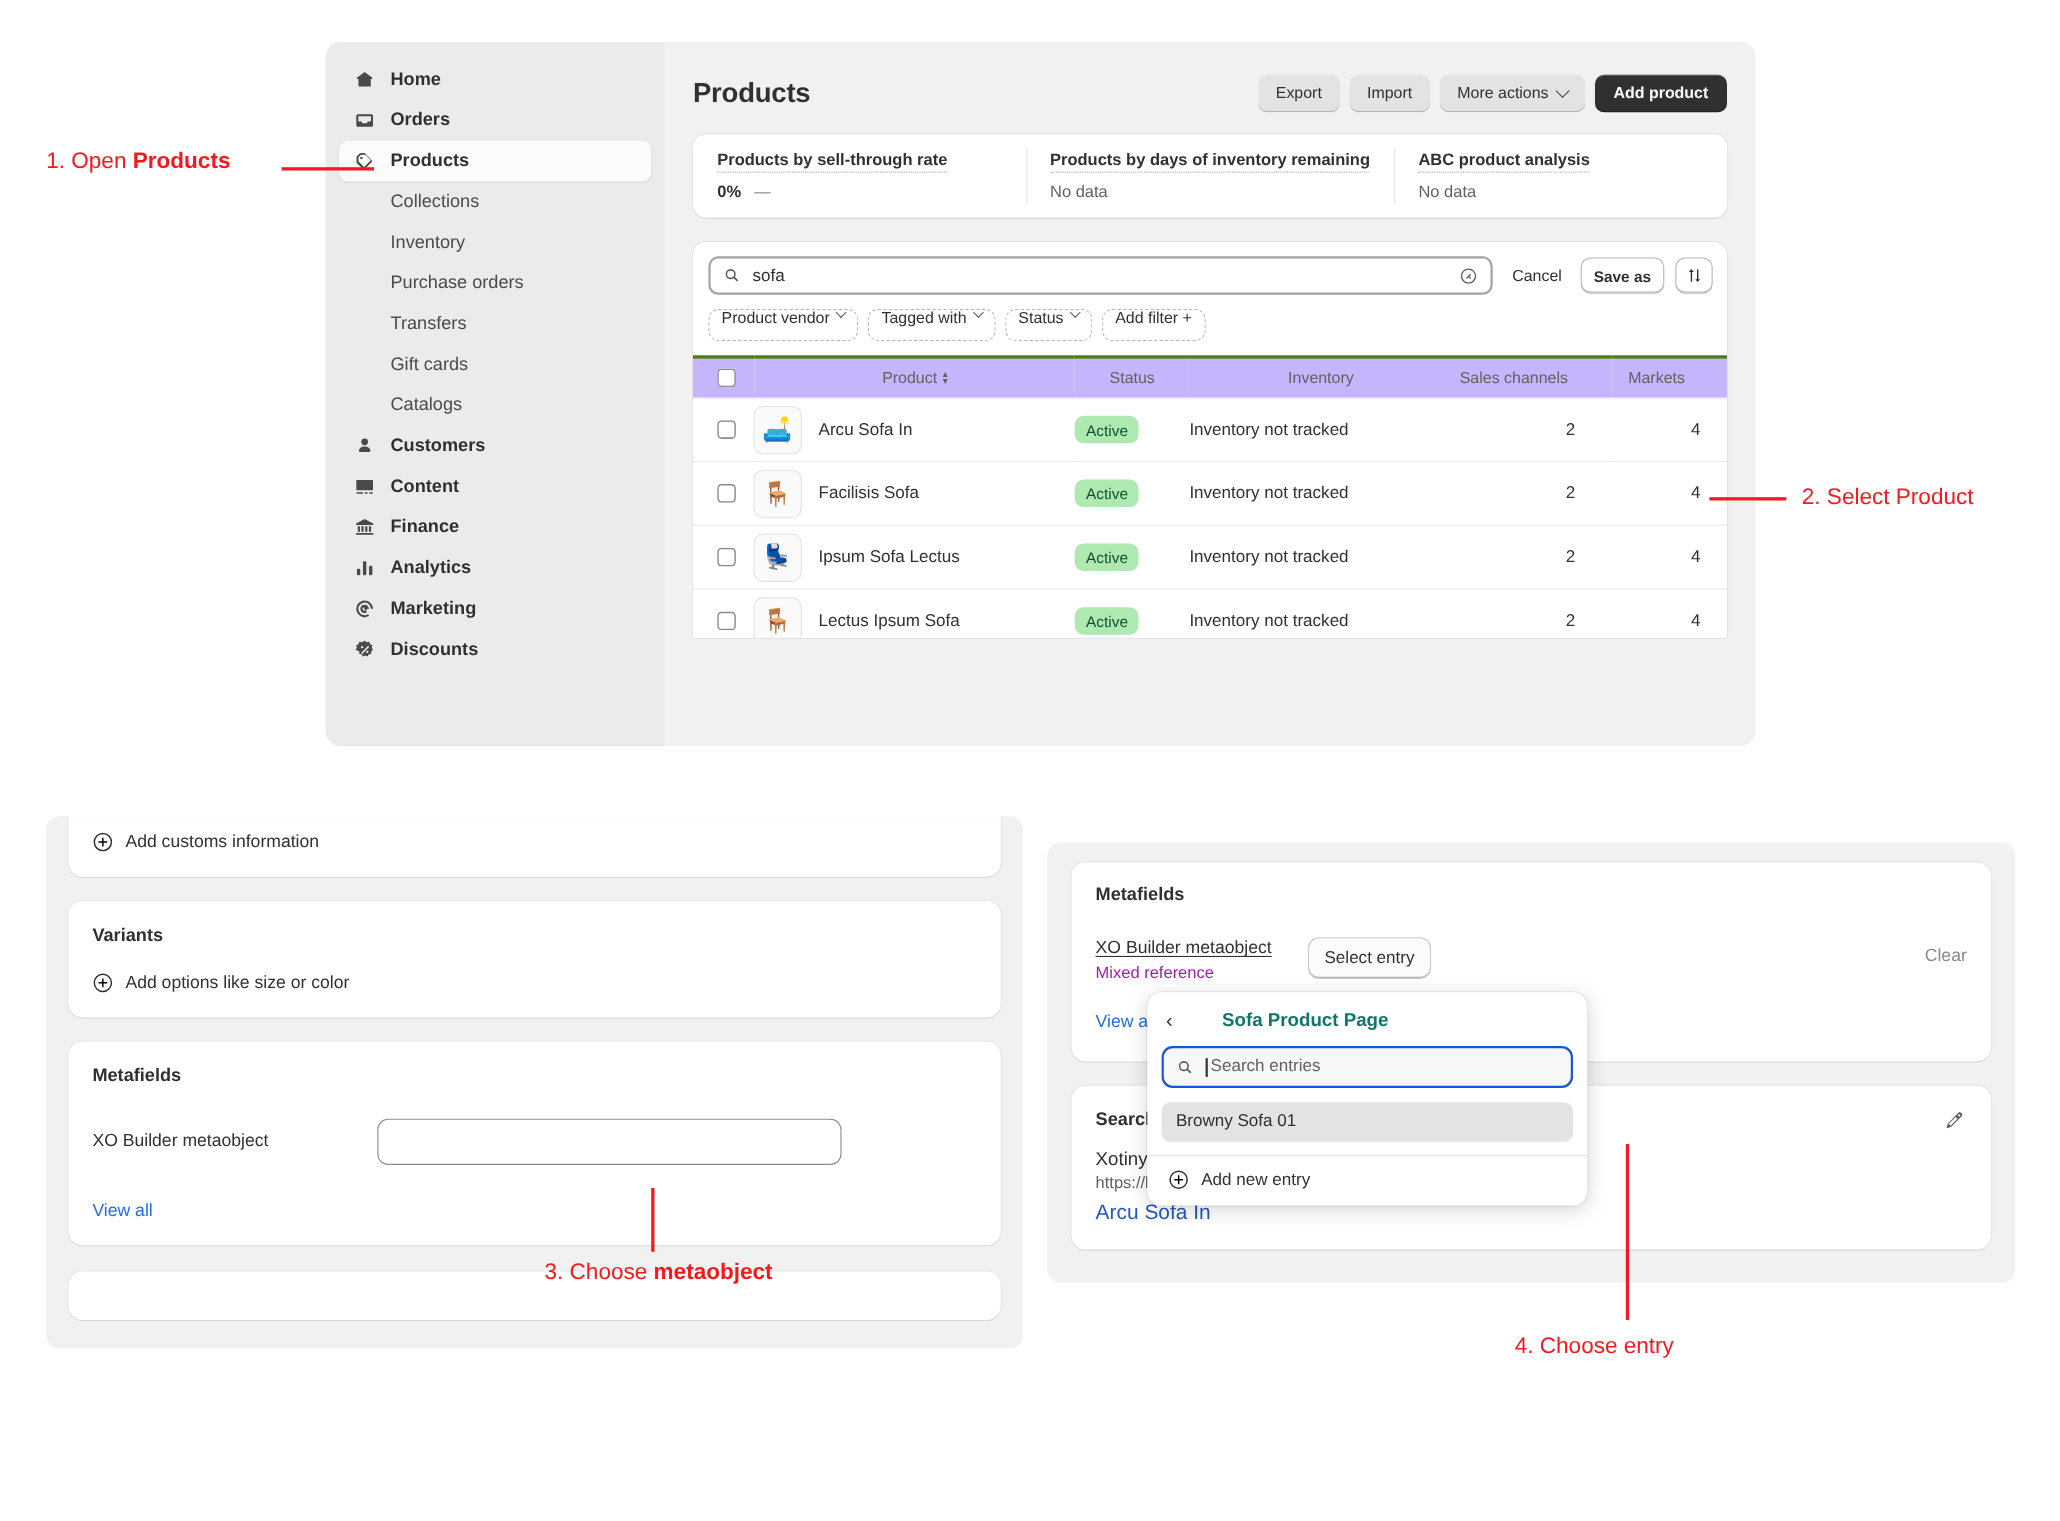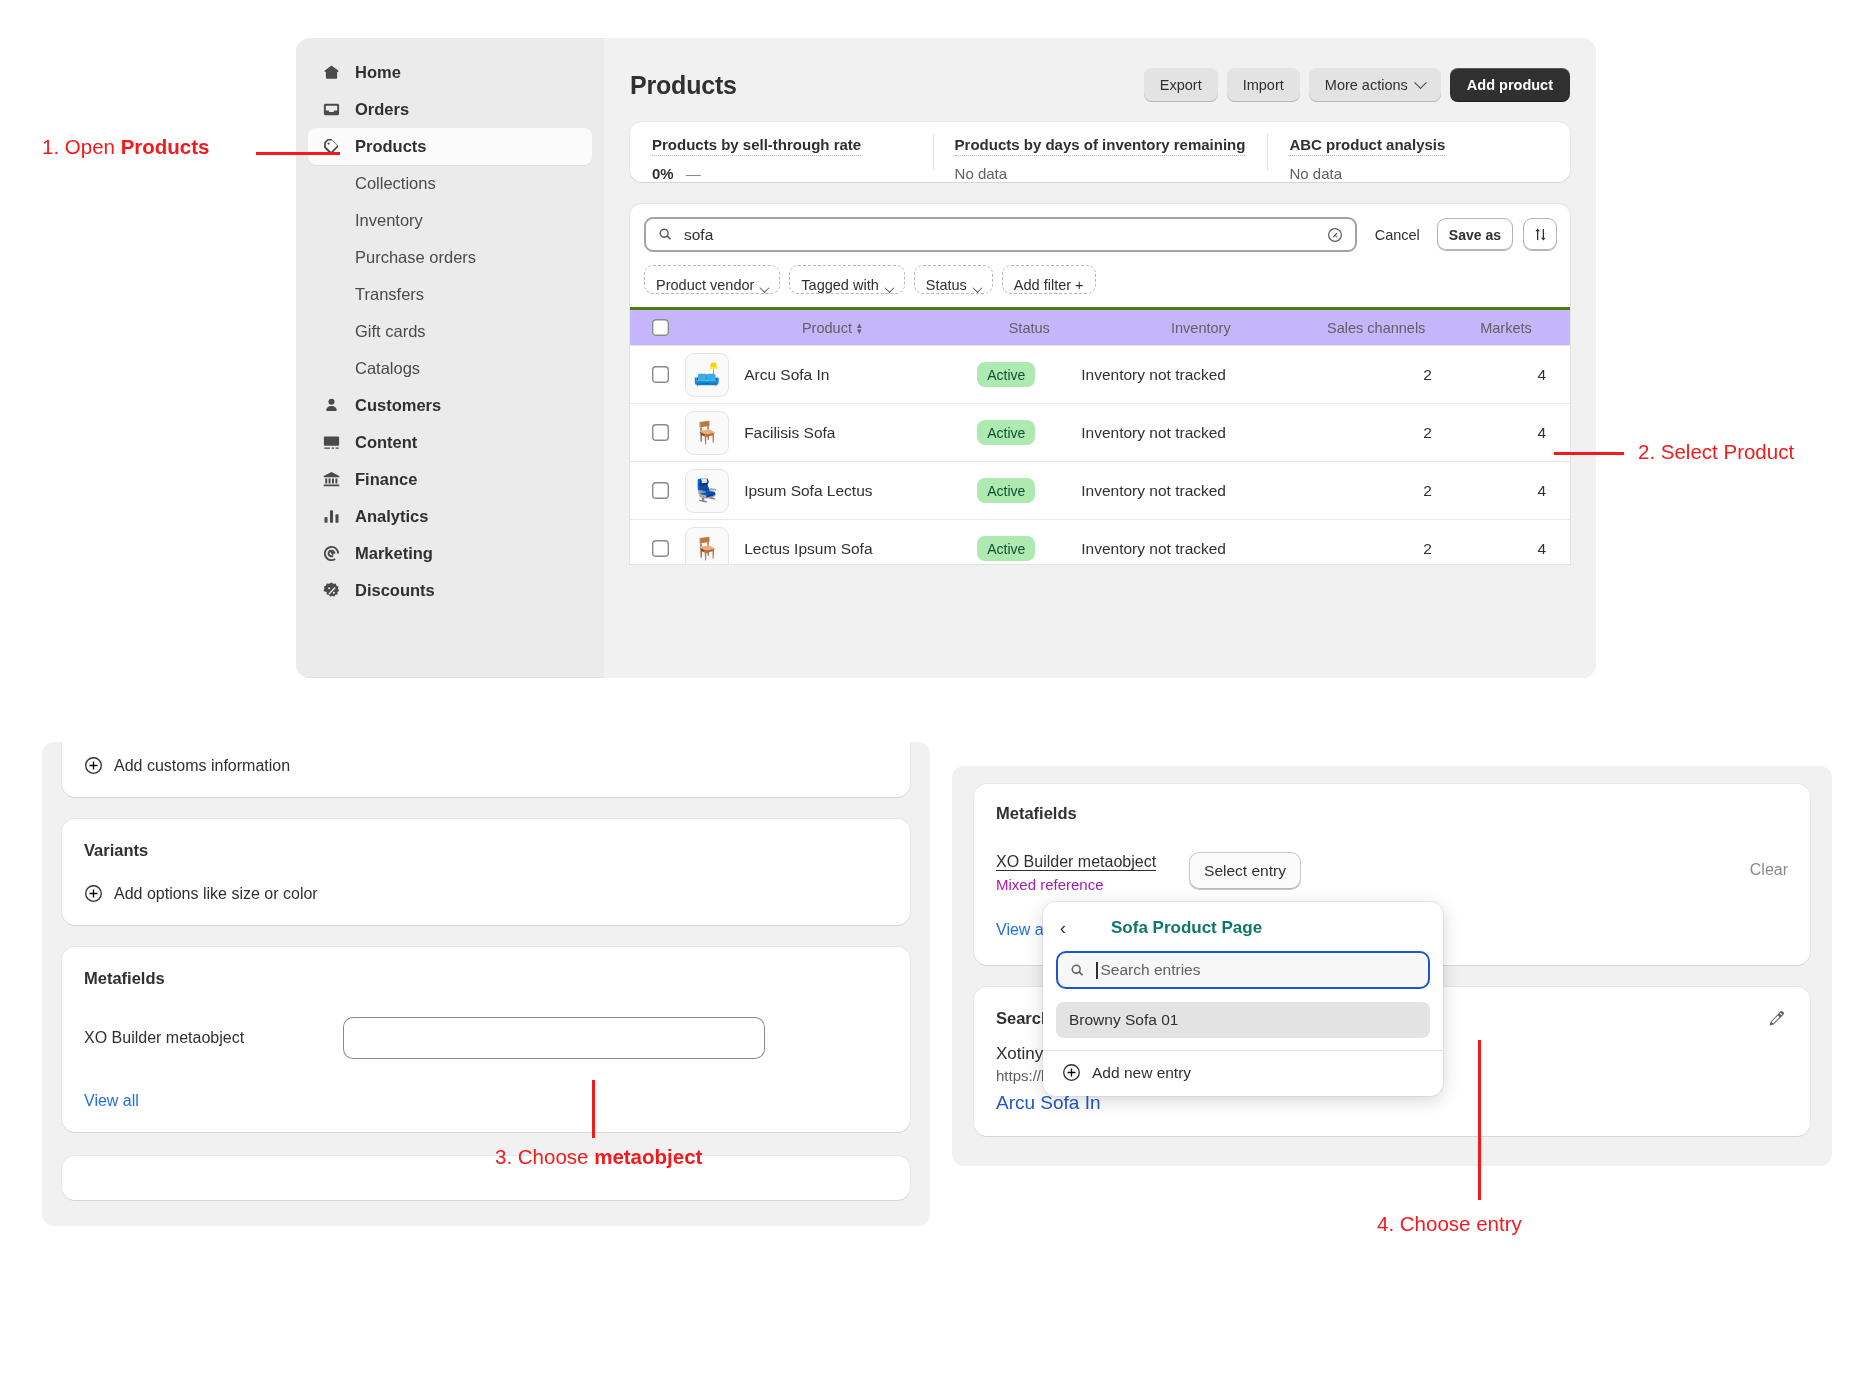--- a/index.html
+++ b/index.html
@@ -77,22 +77,23 @@
     box-shadow: 0 -1px 0 0 rgba(0,0,0,.3) inset, 0 1px 0 0 rgba(255,255,255,.2) inset;
     padding: 0 17px;
   }
   .caret { display: inline-block; width: 9px; height: 9px; border-right: 1.8px solid #4a4a4a; border-bottom: 1.8px solid #4a4a4a; transform: rotate(45deg) translate(-2px,-2px); }
 
   .insights {
     margin: 20px 26px 0 26px;
     background: #ffffff;
     border-radius: 12px;
     box-shadow: 0 1px 0 rgba(0,0,0,.07), 0 0 0 1px rgba(0,0,0,.04);
-    display: flex; height: 60px;
+    display: flex; height: 76px;
     overflow: hidden;
+    align-items: center;
   }
   .insight { flex: 1; padding: 14px 22px; position: relative; }
   .insight + .insight::before { content:""; position: absolute; left: 0; top: 12px; bottom: 12px; width: 1px; background: #e3e3e3; }
   .insight .ilabel {
     font-size: 15px; font-weight: bold; color: #303030;
     border-bottom: 1.5px dotted #b5b5b5; display: inline-block; padding-bottom: 2px;
     white-space: nowrap;
   }
   .insight .ivalue { margin-top: 9px; font-size: 15px; color: #616161; display: flex; align-items: center; gap: 12px; }
   .insight .ivalue.dark { color: #303030; font-weight: bold; }
@@ -125,21 +126,21 @@
   }
   .sort-btn {
     width: 32px; height: 31px; border-radius: 8px;
     background: #fff; box-shadow: 0 0 0 1px #b5b5b5, 0 -1px 0 0 #b5b5b5 inset;
     display: flex; align-items: center; justify-content: center; cursor: pointer;
   }
   .filters { display: flex; align-items: center; gap: 9px; padding: 3px 14px 13px 14px; }
   .chip {
     height: 29px; padding: 0 11px;
     border-radius: 9px; border: 1.4px dashed #b5b5b5;
-    display: flex; align-items: flex-end; gap: 7px;
+    display: flex; align-items: flex-start; gap: 7px;
     font-size: 14.5px; color: #303030; cursor: pointer;
   }
   .chip .cv { display: inline-block; width: 7px; height: 7px; border-right: 1.5px solid #5c5f62; border-bottom: 1.5px solid #5c5f62; transform: rotate(45deg) translate(-1px,-1px); }
 
   table.plist { width: 100%; border-collapse: collapse; }
   table.plist thead th {
     font-size: 14.5px; color: #616161; font-weight: normal;
     text-align: center; padding: 9px 0 9px 0;
     background: #c4b5fd;
     border-top: 3px solid #4d7c0f;

